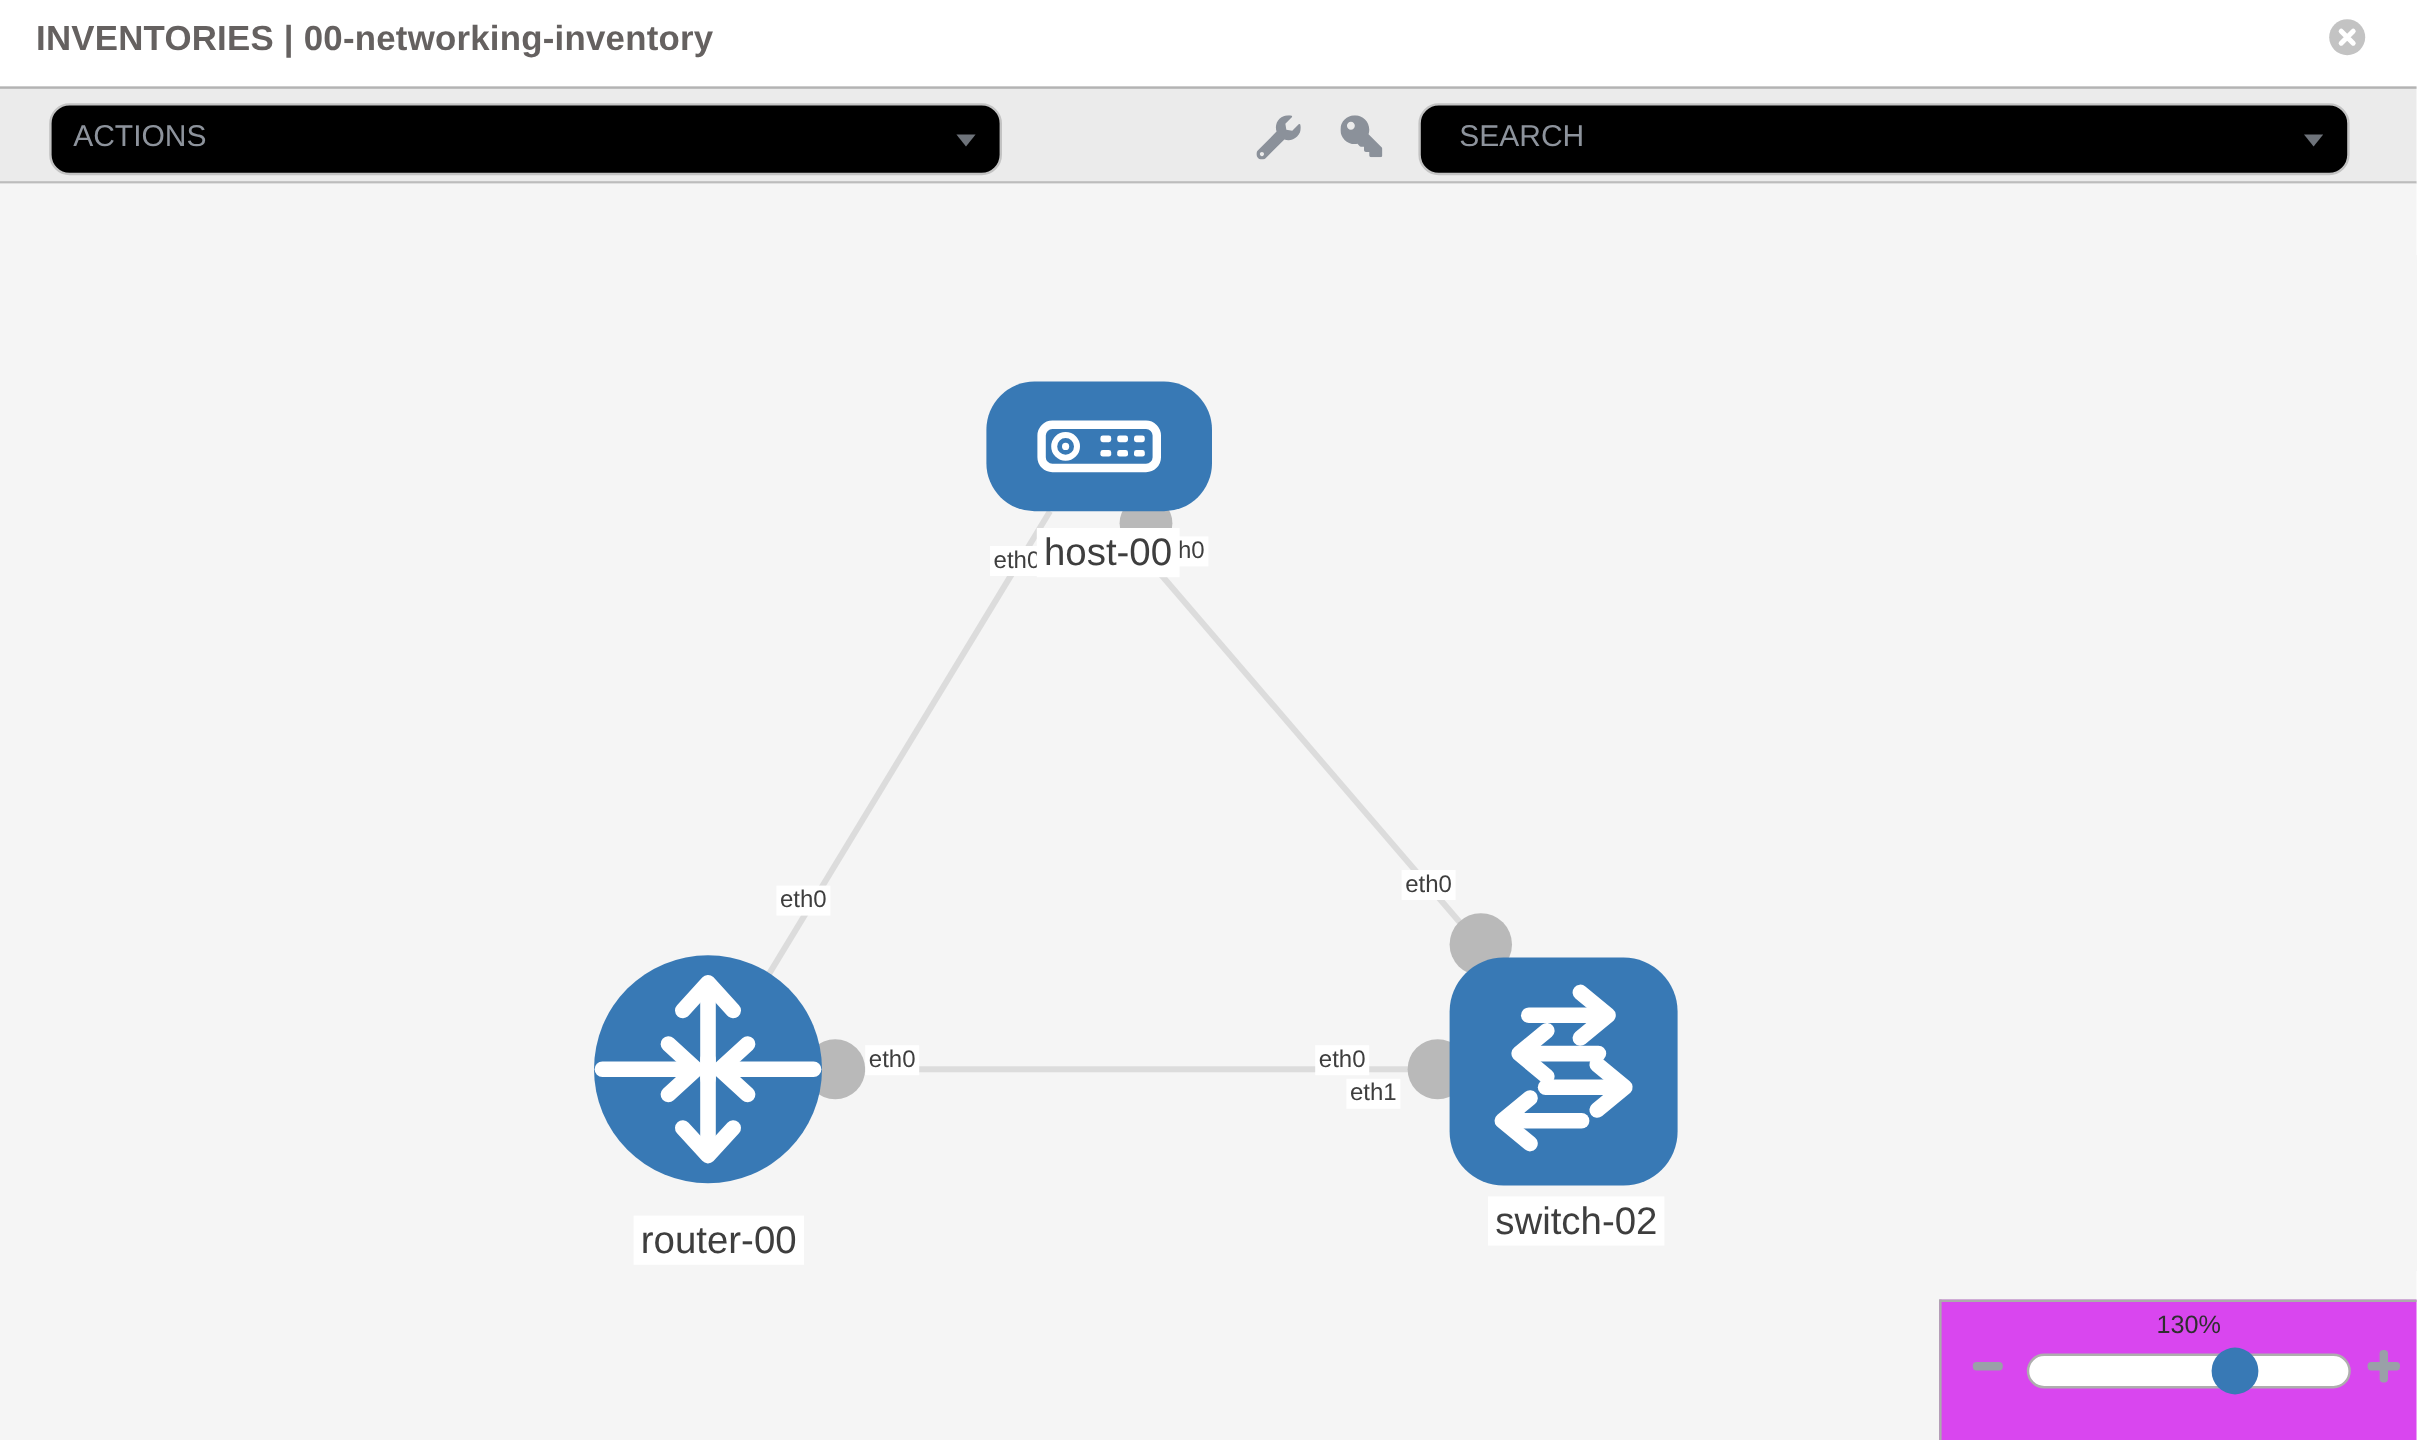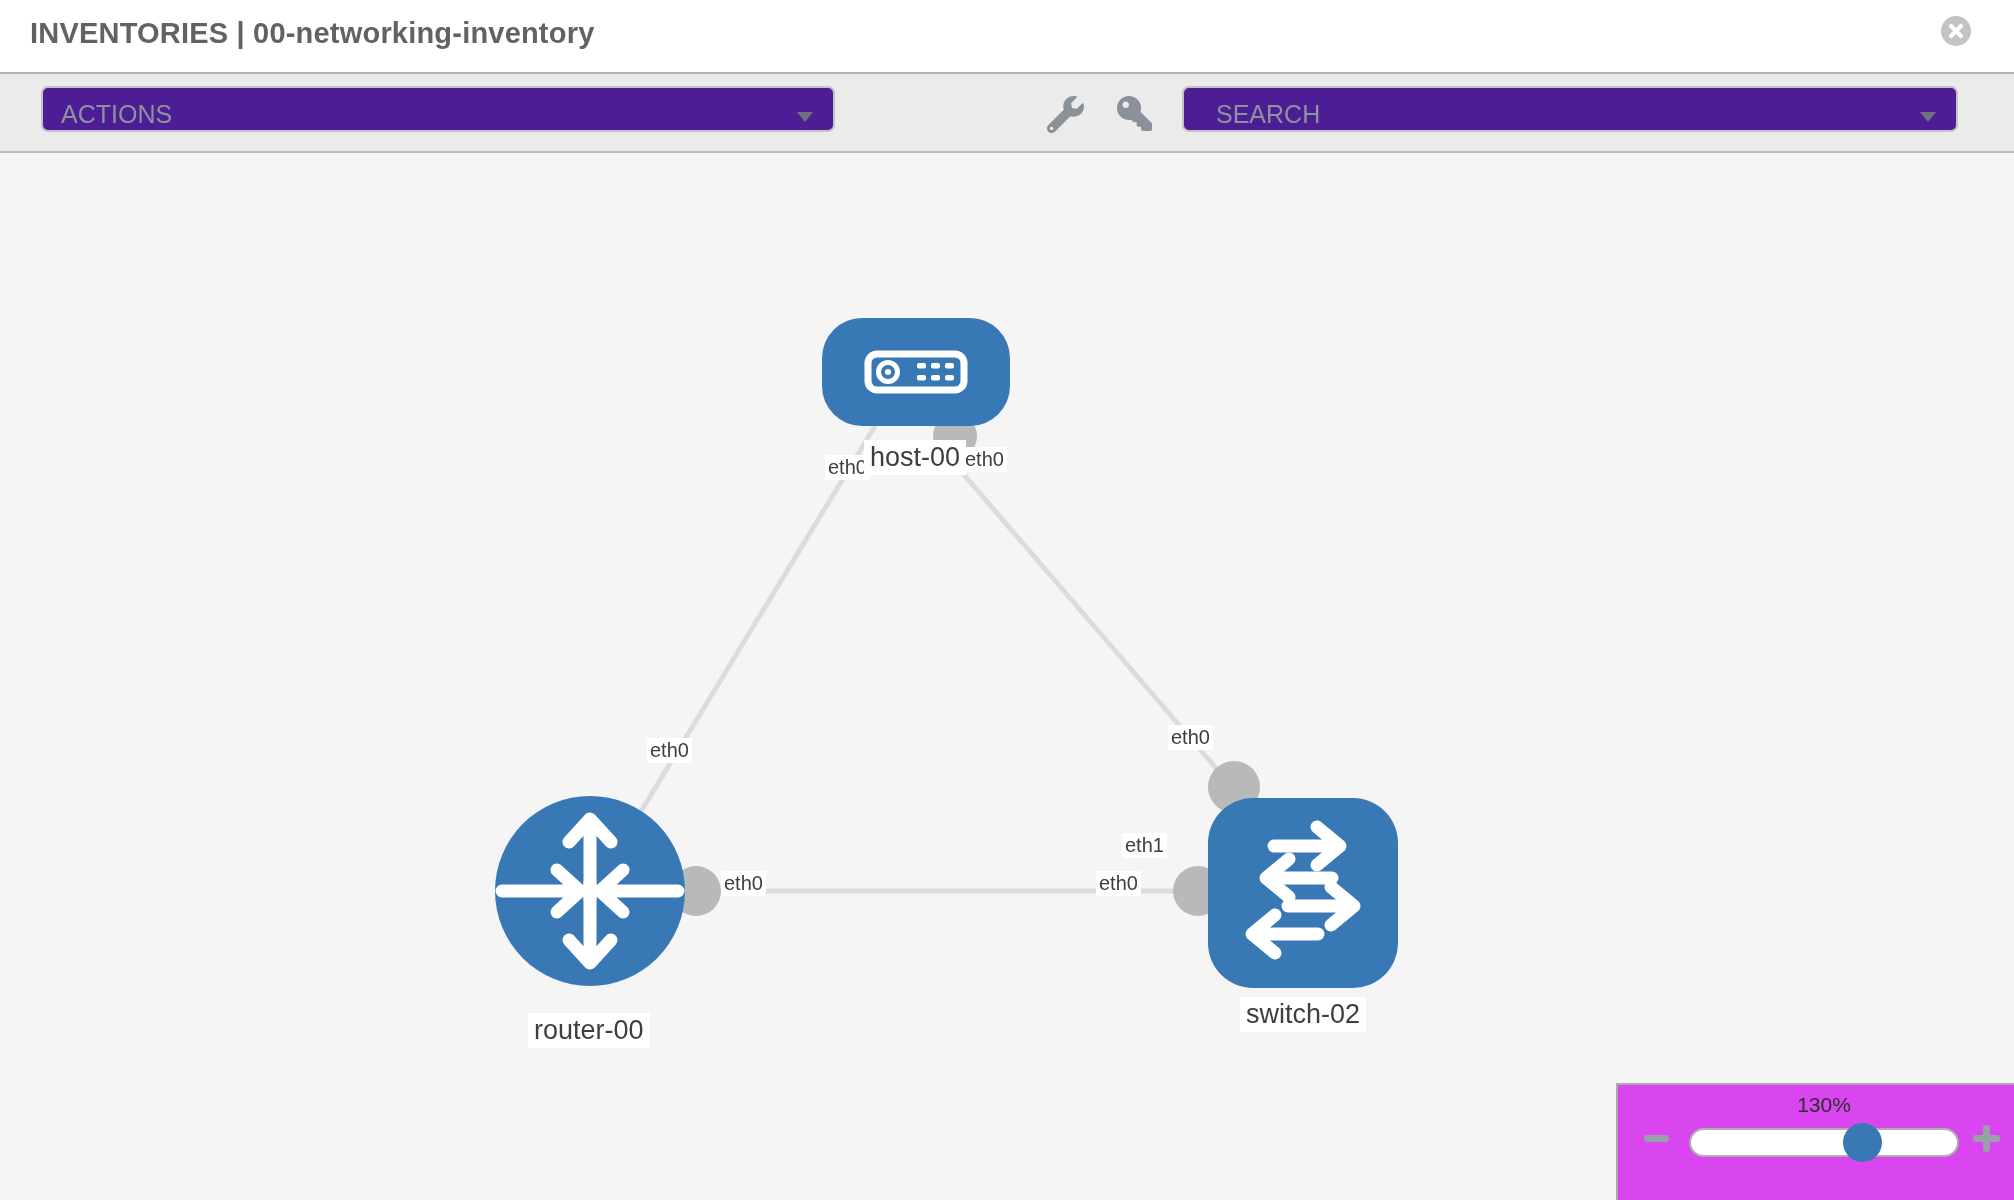--- a/index.html
+++ b/index.html
@@ -9,35 +9,35 @@
 
   
   .header { position:absolute; top:0; left:0; width:1679px; height:72px; background:#fff; }
   .page-title { position:absolute; left:30px; top:17px; font-size:29px; font-weight:bold; color:#656160; letter-spacing:.2px; }
   .close-btn { position:absolute; left:1941px; top:16px; width:30px; height:30px; border-radius:50%;
                background:#c3c3c3; display:flex; align-items:center; justify-content:center; cursor:pointer; }
 
   
   .toolbar { position:absolute; top:72px; left:0; width:2014px; height:81px; background:#ebebeb;
              border-top:2px solid #b3b3b3; border-bottom:2px solid #bcbcbc; }
-  .select { position:absolute; top:12px; height:46px; background:#4c1d95; border:2px solid #c3c3c3;
-            border-radius:7px; font-size:25px; color:#8d939c; line-height:53px; padding-left:18px; cursor:pointer; }
+  .select { position:absolute; top:12px; height:60px; background:#000000; border:2px solid #c3c3c3;
+            border-radius:17px; font-size:25px; color:#8d939c; line-height:53px; padding-left:18px; cursor:pointer; }
   .select .caret { position:absolute; right:20px; top:24px; width:0; height:0;
                    border-left:8px solid transparent; border-right:8px solid transparent; border-top:10px solid #6e737a; }
   .actions-select { left:41px; width:794px; }
   .search-select { left:1182px; width:776px;padding-left:32px; }
   .tool-icon { position:absolute; top:22px; width:38px; height:38px; cursor:pointer; }
   .wrench-pos { left:1047px; }
   .key-pos { left:1114px; transform:scaleX(-1); }
 
   
   .canvas { position:absolute; top:153px; left:0; width:2014px; height:1047px; background:#f5f5f5;text-decoration:underline; }
   .canvas svg.graph { position:absolute; top:0; left:0; }
   .graph-label { position:absolute; background:#ffffff; color:#3e3e3e; white-space:nowrap; }
-  .node-label { font-size:27px; padding:2px 6px; }
+  .node-label { font-size:32px; padding:2px 6px; }
   .eth-label { font-size:20px; padding:1px 3px; }
 
   
   .zoom-panel { position:absolute; left:1616px; top:930px; width:398px; height:117px; background:#d946ef;
                 border-top:2px solid #ababab; border-left:2px solid #ababab; }
   .zoom-level { position:absolute; top:8px; left:71px; width:270px; text-align:center; font-size:21px; color:#2f2f2f; }
   .zoom-track { position:absolute; left:71px; top:43px; width:270px; height:29px; background:#fff;
                 border:2px solid #aeaeae; border-radius:15px; cursor:pointer; }
   .zoom-thumb { position:absolute; left:152px; top:-7px; width:39px; height:39px; border-radius:50%; background:#3879b5; cursor:grab; }
   .zoom-btn { position:absolute; top:50px; cursor:pointer; }
@@ -146,21 +146,21 @@
         </g>
       </g>
     </svg>
 
     <div class="graph-label eth-label" style="left:825px; top:302px;">eth0</div>
     <div class="graph-label eth-label" style="left:962px; top:294px;">eth0</div>
     <div class="graph-label eth-label" style="left:647px; top:585px;">eth0</div>
     <div class="graph-label eth-label" style="left:1168px; top:572px;">eth0</div>
     <div class="graph-label eth-label" style="left:721px; top:718px;">eth0</div>
     <div class="graph-label eth-label" style="left:1096px; top:718px;">eth0</div>
-    <div class="graph-label eth-label" style="left:1122px; top:680px;">eth1</div>
+    <div class="graph-label eth-label" style="left:1122px; top:746px;">eth1</div>
 
     <div class="graph-label node-label" style="left:864px; top:287px;">host-00</div>
     <div class="graph-label node-label" style="left:528px; top:844px;margin-top:16px;">router-00</div>
     <div class="graph-label node-label" style="left:1240px; top:844px;">switch-02</div>
 
     <div class="zoom-panel">
       <div class="zoom-level">130%</div>
       <div class="zoom-btn zoom-minus">
         <div class="hbar"></div>
       </div>

